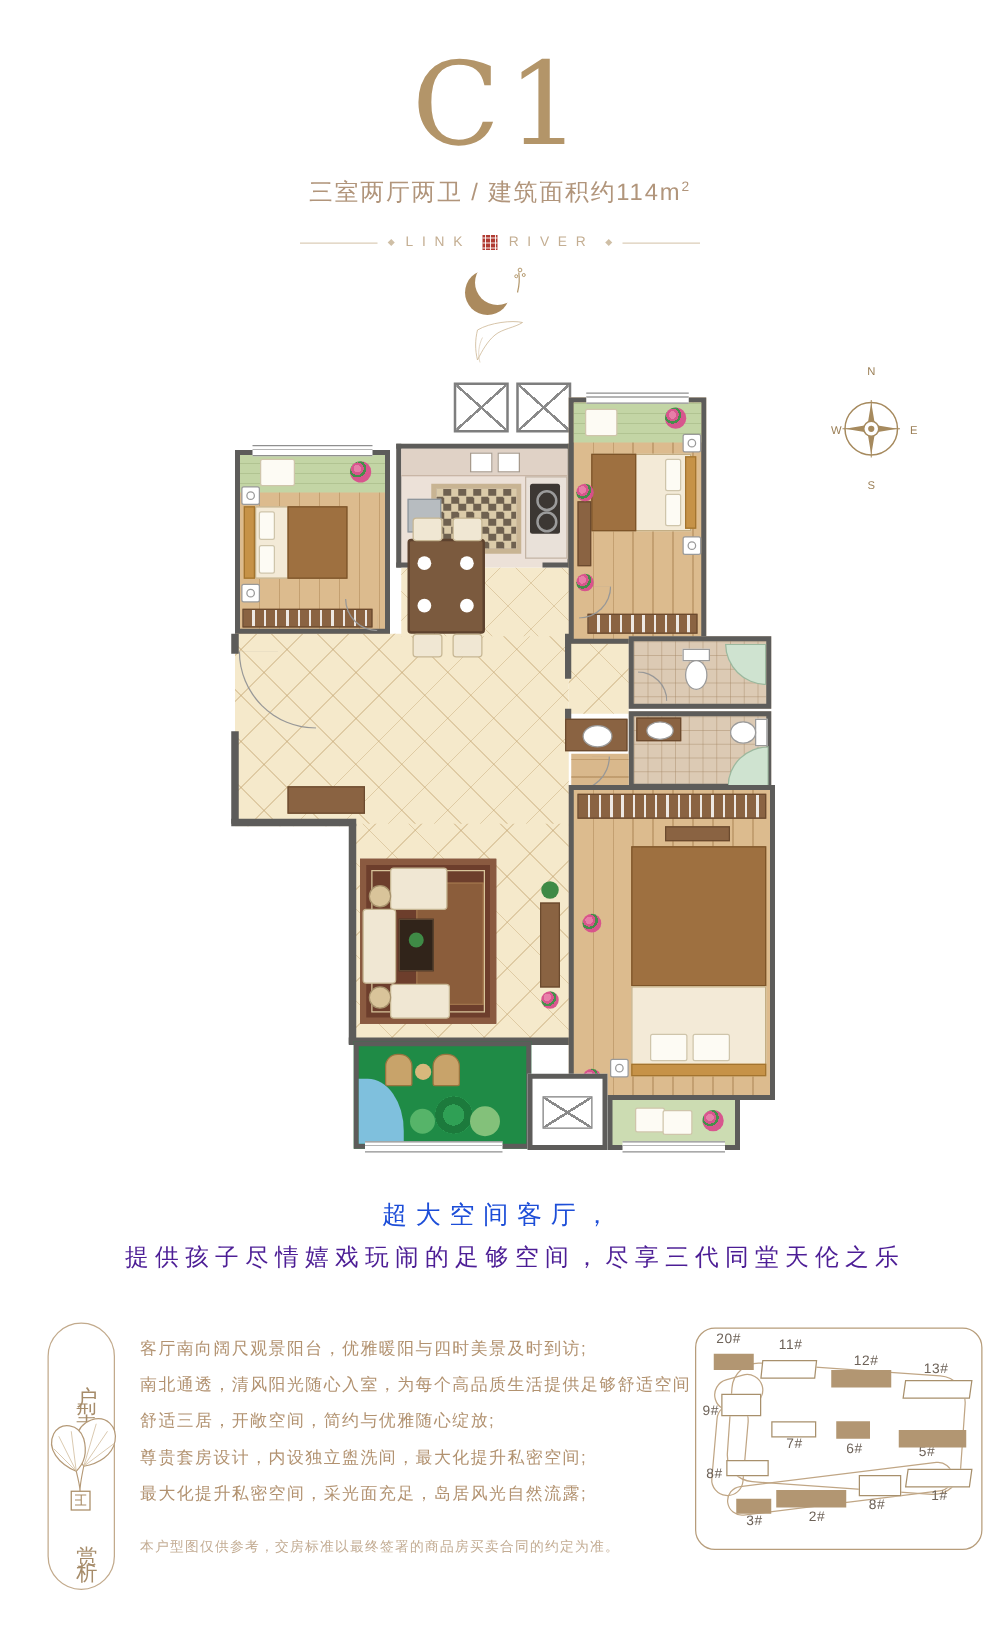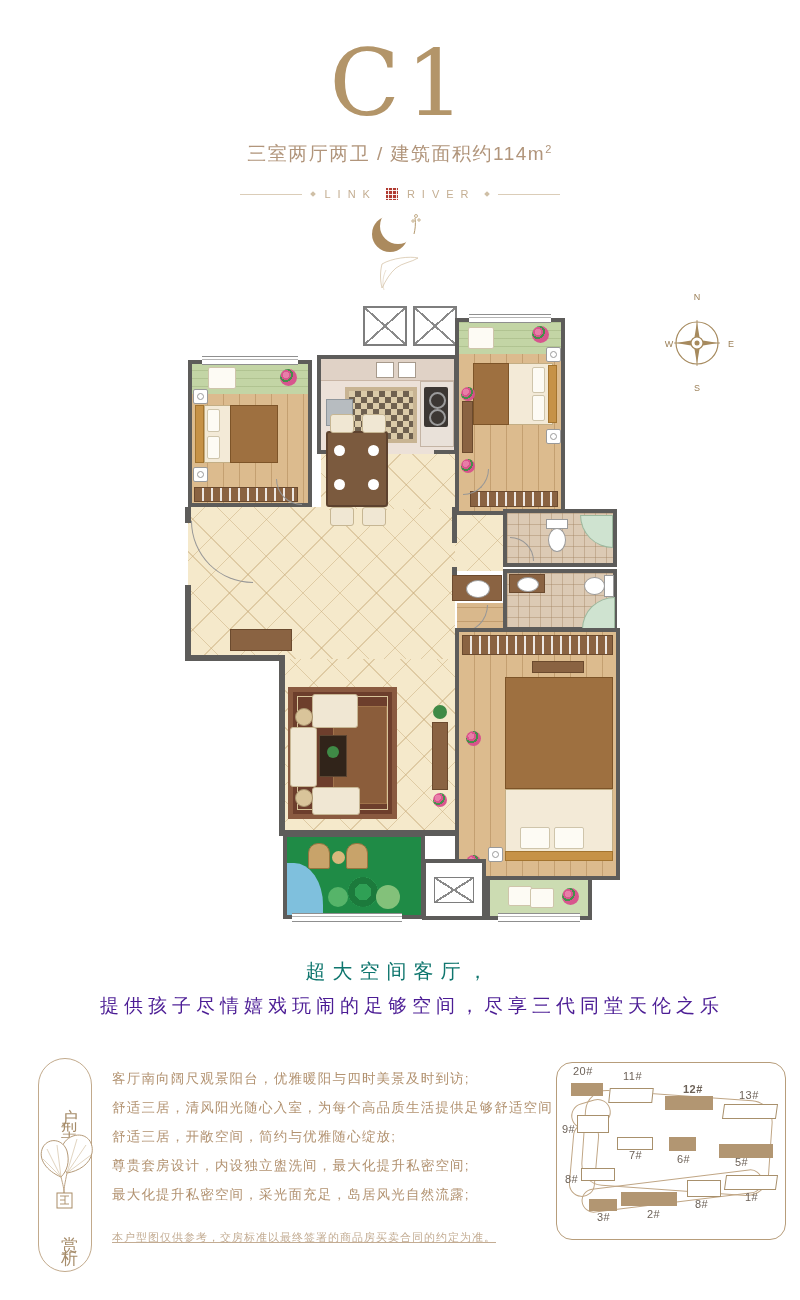--- a/index.html
+++ b/index.html
@@ -61,35 +61,35 @@
           background:radial-gradient(circle at 35% 35%,#e87aa8 0 3px,#d84f8c 3px 5px,#3f8a46 5px 7px,#d84f8c 7px);opacity:.95;}
   .arc{position:absolute;box-sizing:border-box;}
   .toilet{position:absolute;}
   .toilet .tank{position:absolute;background:#fff;border:1px solid #9a9a9a;}
   .toilet .bowl{position:absolute;background:#fff;border:1px solid #9a9a9a;border-radius:50%;}
   .shower{position:absolute;background:#cfe3d0;border:1px solid #9bb89e;}
   .sinkoval{position:absolute;background:#fff;border:1px solid #9a9a9a;border-radius:50%;}
 
   
   .slogan1{position:absolute;left:0;top:958px;width:800px;text-align:center;font-size:20px;
-           color:#0f766e;letter-spacing:7px;}
+           color:#1d4ed8;letter-spacing:7px;}
   .slogan2{position:absolute;left:0;top:993px;width:800px;text-align:center;font-size:19px;
            color:#4c1d95;letter-spacing:5px;margin-left:12px;}
 
   
   .capsule{position:absolute;left:38px;top:1058px;width:54px;height:214px;border:1px solid #c2aa8c;
            border-radius:28px;box-sizing:border-box;}
   .vtext{position:absolute;left:0;width:54px;text-align:center;writing-mode:vertical-lr;
          font-size:17px;color:#a68c6a;letter-spacing:13px;height:70px;margin:0 auto;left:19px;}
   .ginkgo{position:absolute;left:-8px;top:66px;}
 
   
   .features{position:absolute;left:112px;top:1064px;width:440px;}
   .feat{height:29px;line-height:29px;font-size:13.5px;color:#b29270;letter-spacing:1.2px;white-space:nowrap;}
-  .disclaimer{position:absolute;left:112px;top:1230px;font-size:11px;color:#c3ac93;letter-spacing:1px;text-decoration:underline;}
+  .disclaimer{position:absolute;left:112px;top:1230px;font-size:11px;color:#c3ac93;letter-spacing:1px;}
 
   
   .sitebox{position:absolute;left:556px;top:1062px;width:230px;height:178px;border:1.5px solid #b79d7b;
            border-radius:16px;box-sizing:border-box;}
   .road{position:absolute;border:1px solid #c0a685;border-radius:14px;box-sizing:border-box;}
   .bldg{position:absolute;box-sizing:border-box;}
   .bldg.filled{background:#b29672;}
   .bldg.outline{background:#fff;border:1px solid #a8906c;}
   .blabel{position:absolute;font-size:11px;color:#6d6258;letter-spacing:.5px;}
 </style>
@@ -297,38 +297,38 @@
       <path d="M30,52 L16,24 M30,52 L26,20 M30,52 L12,34" stroke="#cdb795" stroke-width=".6" fill="none"></path>
       <path d="M36,48 C34,58 33,62 33,68 M30,52 C32,60 33,64 33,68" stroke="#b59a78" stroke-width=".9" fill="none"></path>
       <rect x="26" y="68" width="15" height="15" fill="#fff" stroke="#a98c66" stroke-width="1"></rect>
       <path d="M29,71 h9 M29,75 h5 M29,79 h9 M34,71 v8" stroke="#a98c66" stroke-width=".9" fill="none"></path>
     </svg>
     <div class="vtext" style="top:142px;">赏析</div>
   </div>
 
   <div class="features">
     <div class="feat">客厅南向阔尺观景阳台，优雅暖阳与四时美景及时到访;</div>
-    <div class="feat">舒适三居，清风阳光随心入室，为每个高品质生活提供足够舒适空间</div>
+    <div class="feat">南北通透，清风阳光随心入室，为每个高品质生活提供足够舒适空间</div>
     <div class="feat">舒适三居，开敞空间，简约与优雅随心绽放;</div>
     <div class="feat">尊贵套房设计，内设独立盥洗间，最大化提升私密空间;</div>
     <div class="feat">最大化提升私密空间，采光面充足，岛居风光自然流露;</div>
   </div>
   <div class="disclaimer">本户型图仅供参考，交房标准以最终签署的商品房买卖合同的约定为准。</div>
 
   <div class="sitebox">
     <div class="road" style="left:14px;top:38px;width:40px;height:26px;transform:rotate(-16deg);"></div>
     <div class="road" style="left:26px;top:32px;width:188px;height:96px;border-radius:22px;transform:rotate(4deg);"></div>
     <div class="road" style="left:14px;top:60px;width:26px;height:74px;transform:rotate(5deg);"></div>
     <div class="road" style="left:24px;top:116px;width:182px;height:24px;transform:rotate(-7deg);"></div>
 
     <div class="blabel" style="left:16px;top:2px;">20#</div>
     <div class="bldg filled" style="left:14px;top:20px;width:32px;height:13px;"></div>
     <div class="blabel" style="left:66px;top:7px;">11#</div>
     <div class="bldg outline" style="left:52px;top:25px;width:44px;height:15px;transform:skewX(-6deg);"></div>
-    <div class="blabel" style="left:126px;top:20px;font-weight:bold;">12#</div>
+    <div class="blabel" style="left:126px;top:20px;">12#</div>
     <div class="bldg filled" style="left:108px;top:33px;width:48px;height:14px;"></div>
     <div class="blabel" style="left:182px;top:26px;">13#</div>
     <div class="bldg outline" style="left:166px;top:41px;width:54px;height:15px;transform:skewX(-8deg);"></div>
     <div class="blabel" style="left:5px;top:60px;">9#</div>
     <div class="bldg outline" style="left:20px;top:52px;width:32px;height:18px;"></div>
     <div class="blabel" style="left:72px;top:86px;">7#</div>
     <div class="bldg outline" style="left:60px;top:74px;width:36px;height:13px;"></div>
     <div class="blabel" style="left:120px;top:90px;">6#</div>
     <div class="bldg filled" style="left:112px;top:74px;width:27px;height:14px;"></div>
     <div class="blabel" style="left:178px;top:93px;">5#</div>

